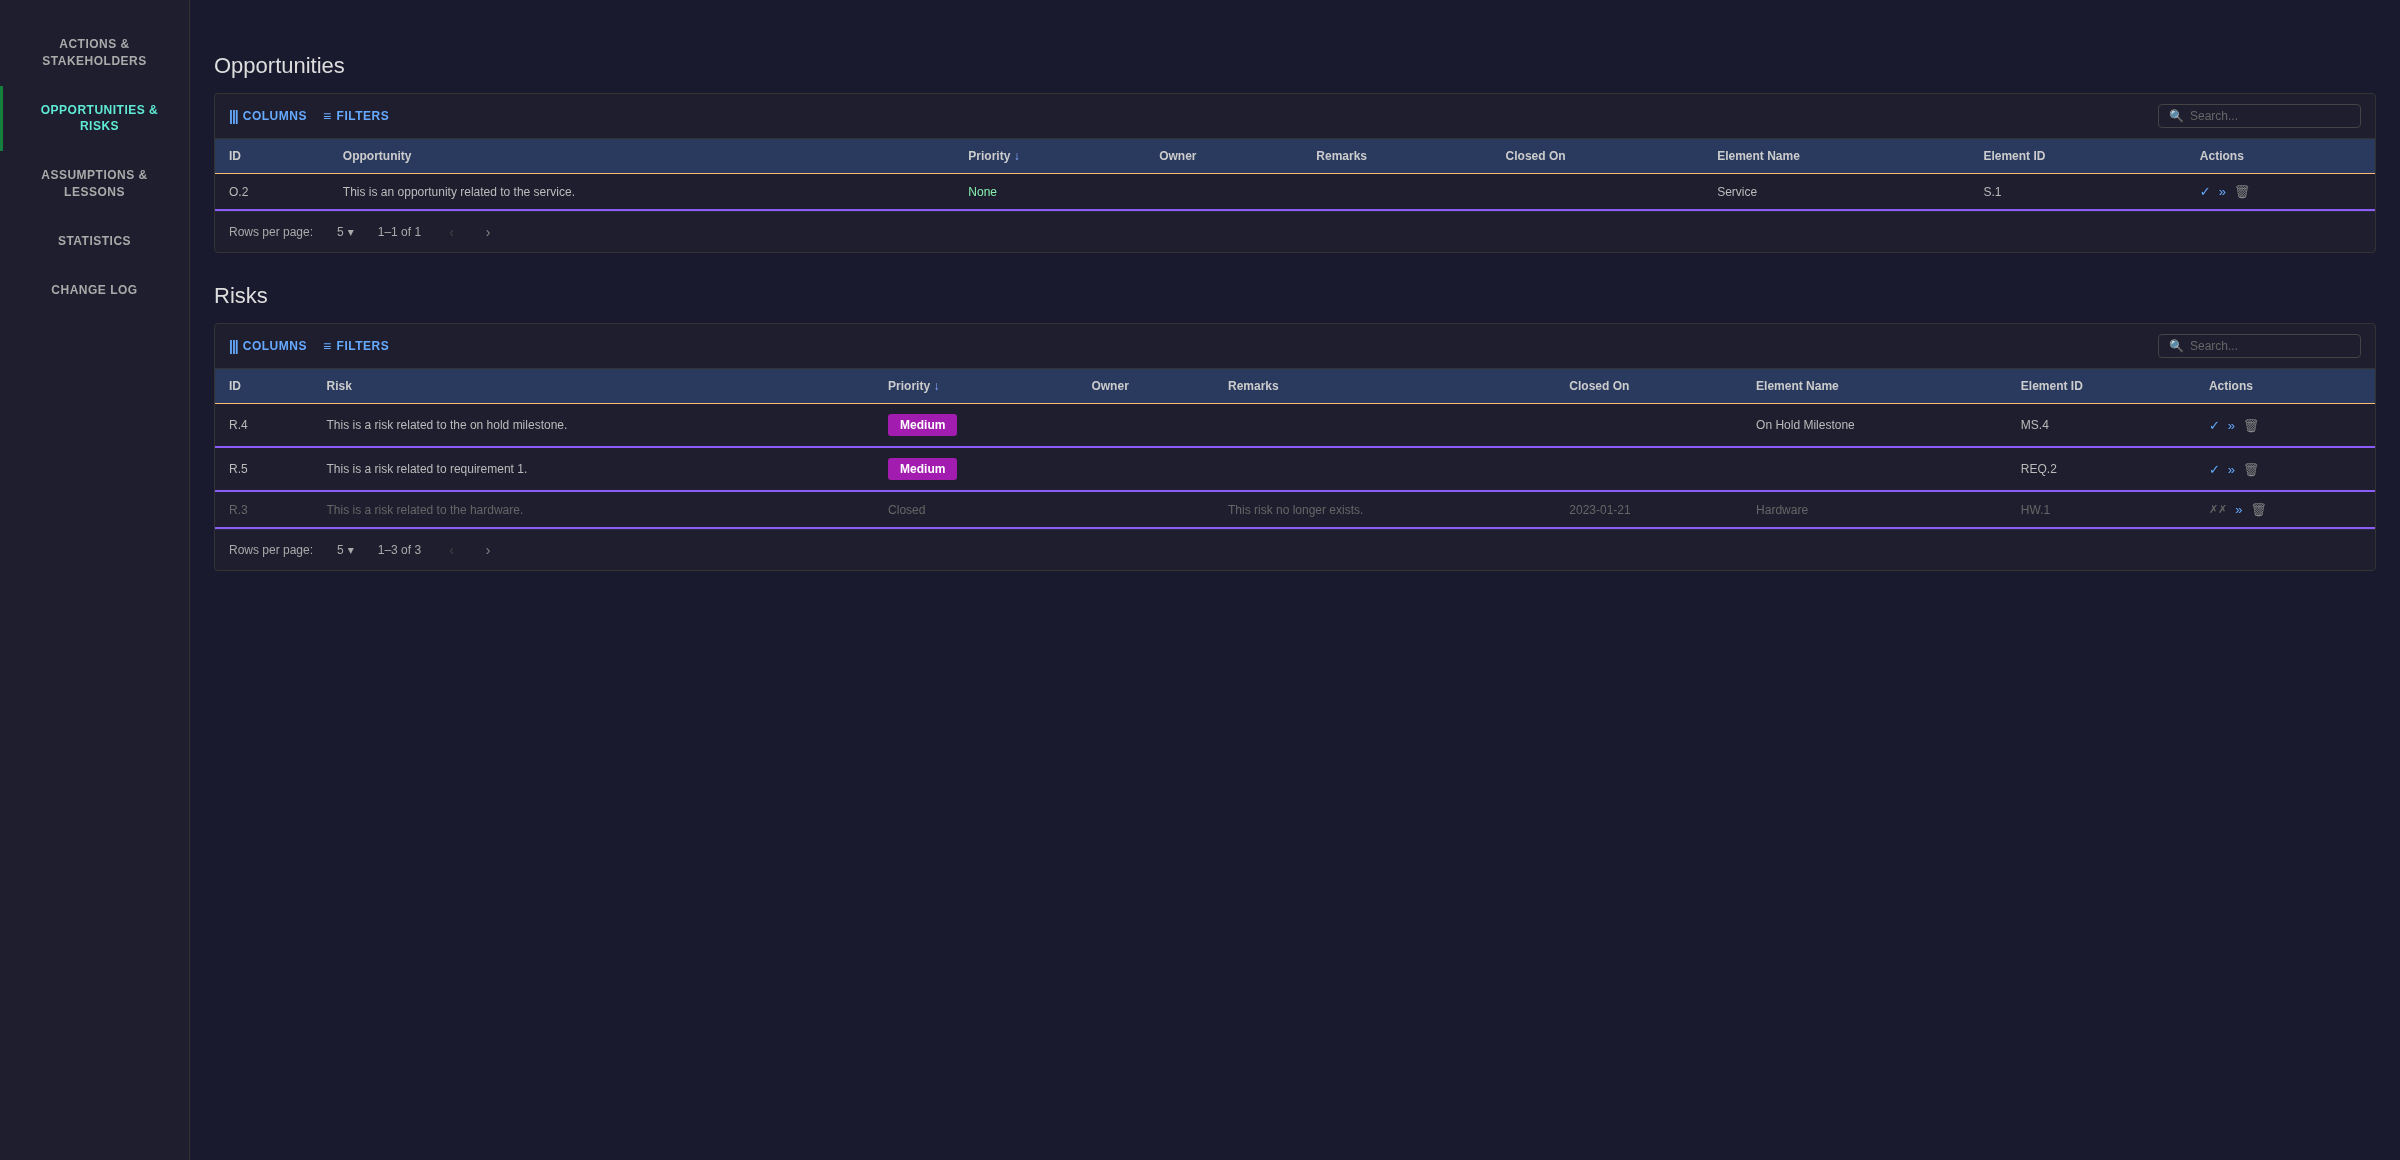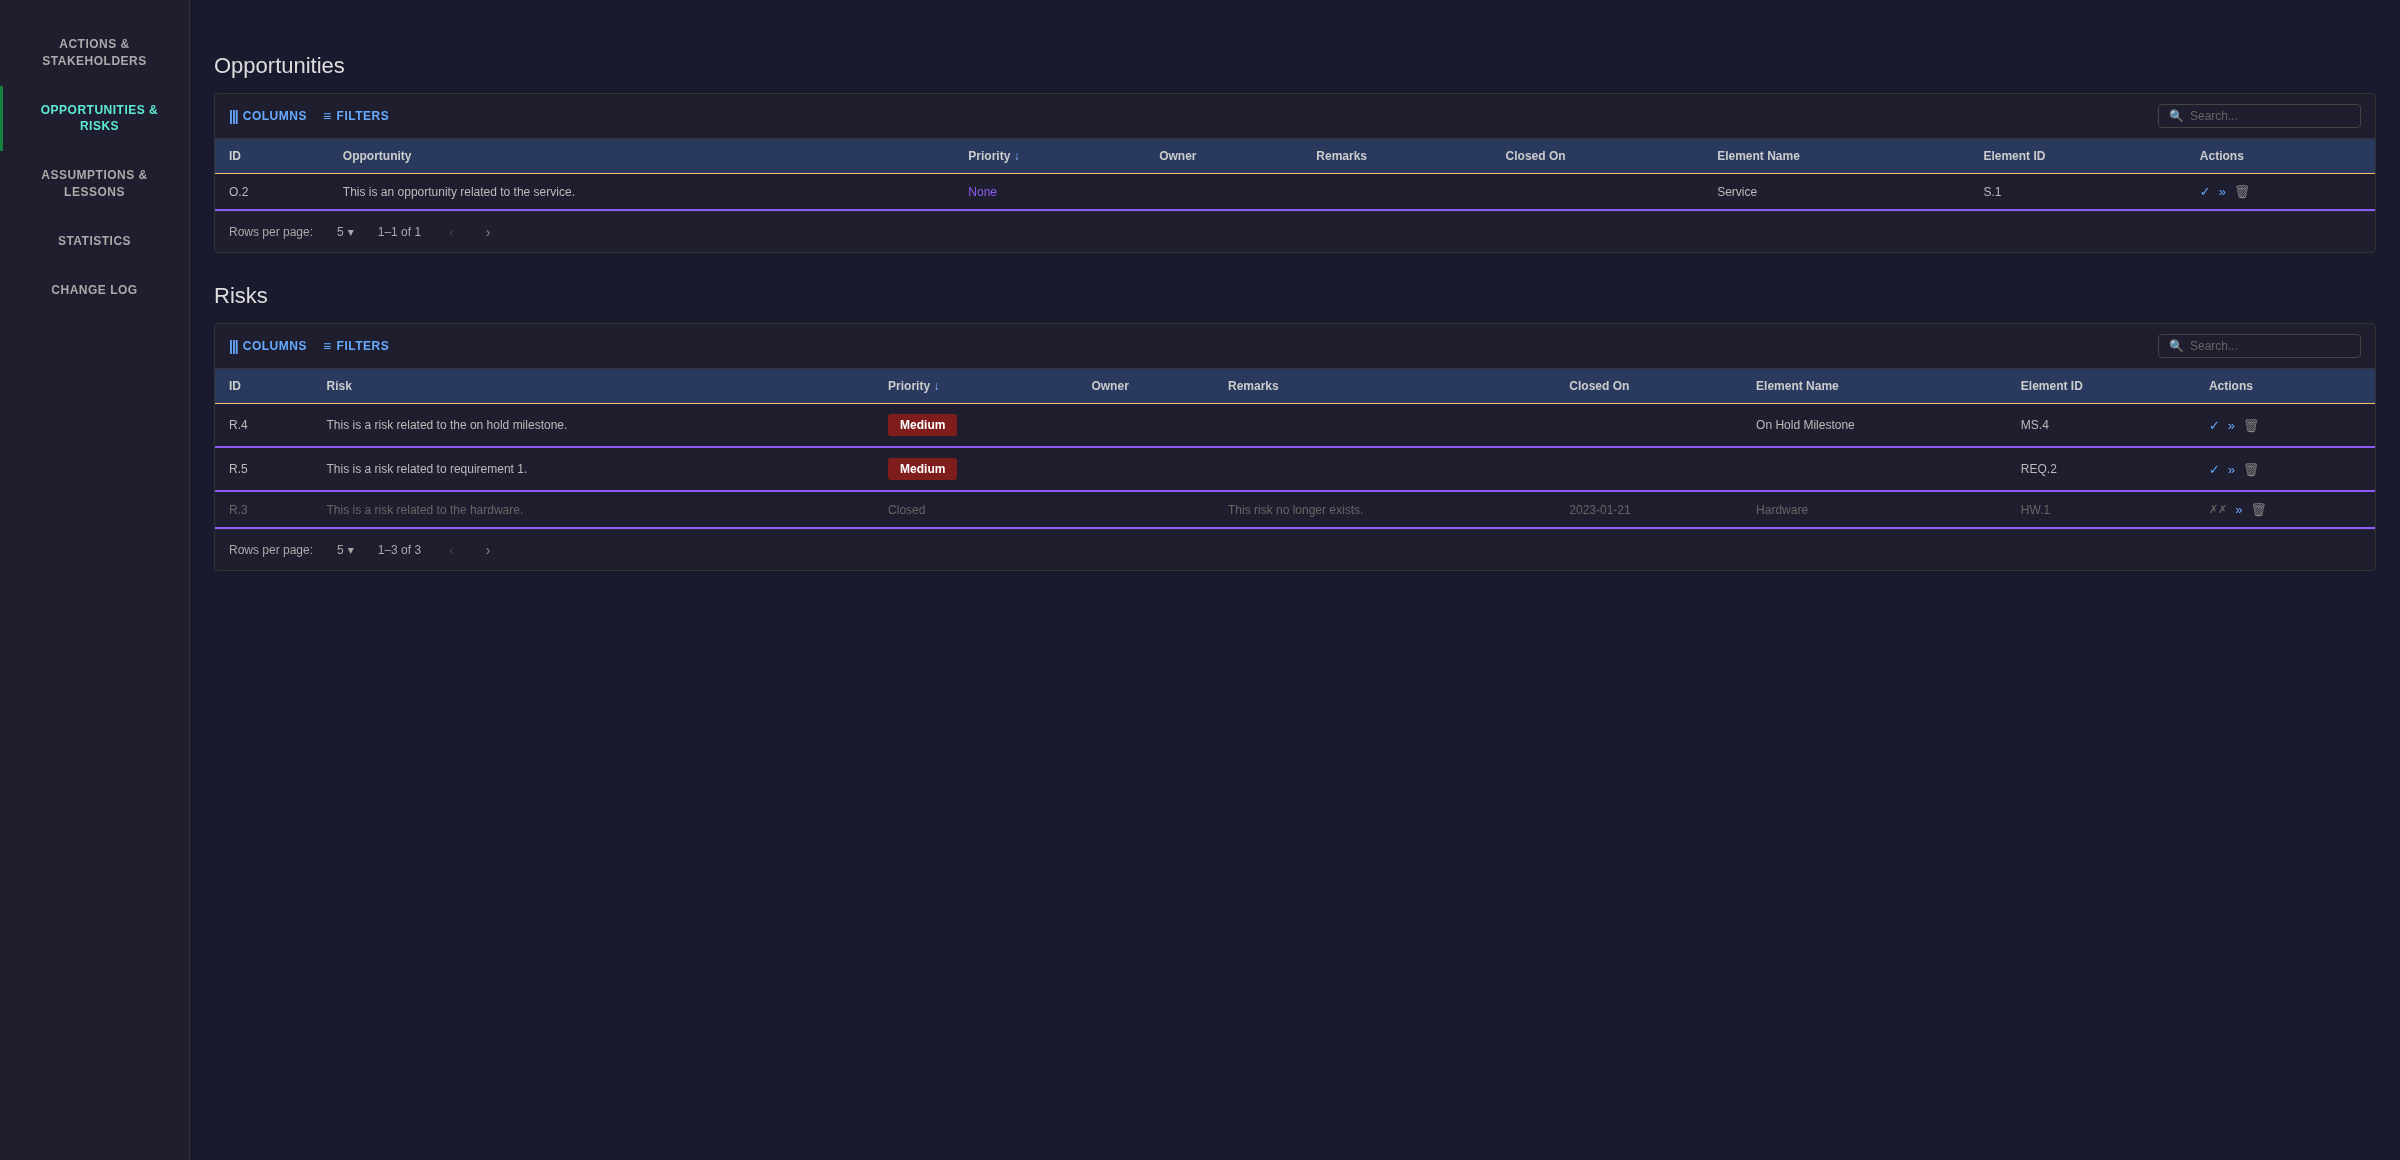--- a/index.html
+++ b/index.html
@@ -138,22 +138,22 @@
     }
 
     .priority-badge {
       display: inline-block;
       padding: 4px 12px;
       border-radius: 3px;
       font-size: 12px;
       font-weight: 600;
       color: #fff;
     }
-    .priority-medium { background: #7f1d1d; }
-    .priority-none { color: #8b5cf6; }
+    .priority-medium { background: #a21caf; }
+    .priority-none { color: #86efac; }
     .priority-closed { color: #666; }
 
     
     .pagination {
       display: flex;
       align-items: center;
       justify-content: flex-start;
       padding: 10px 14px;
       gap: 24px;
       font-size: 12px;

